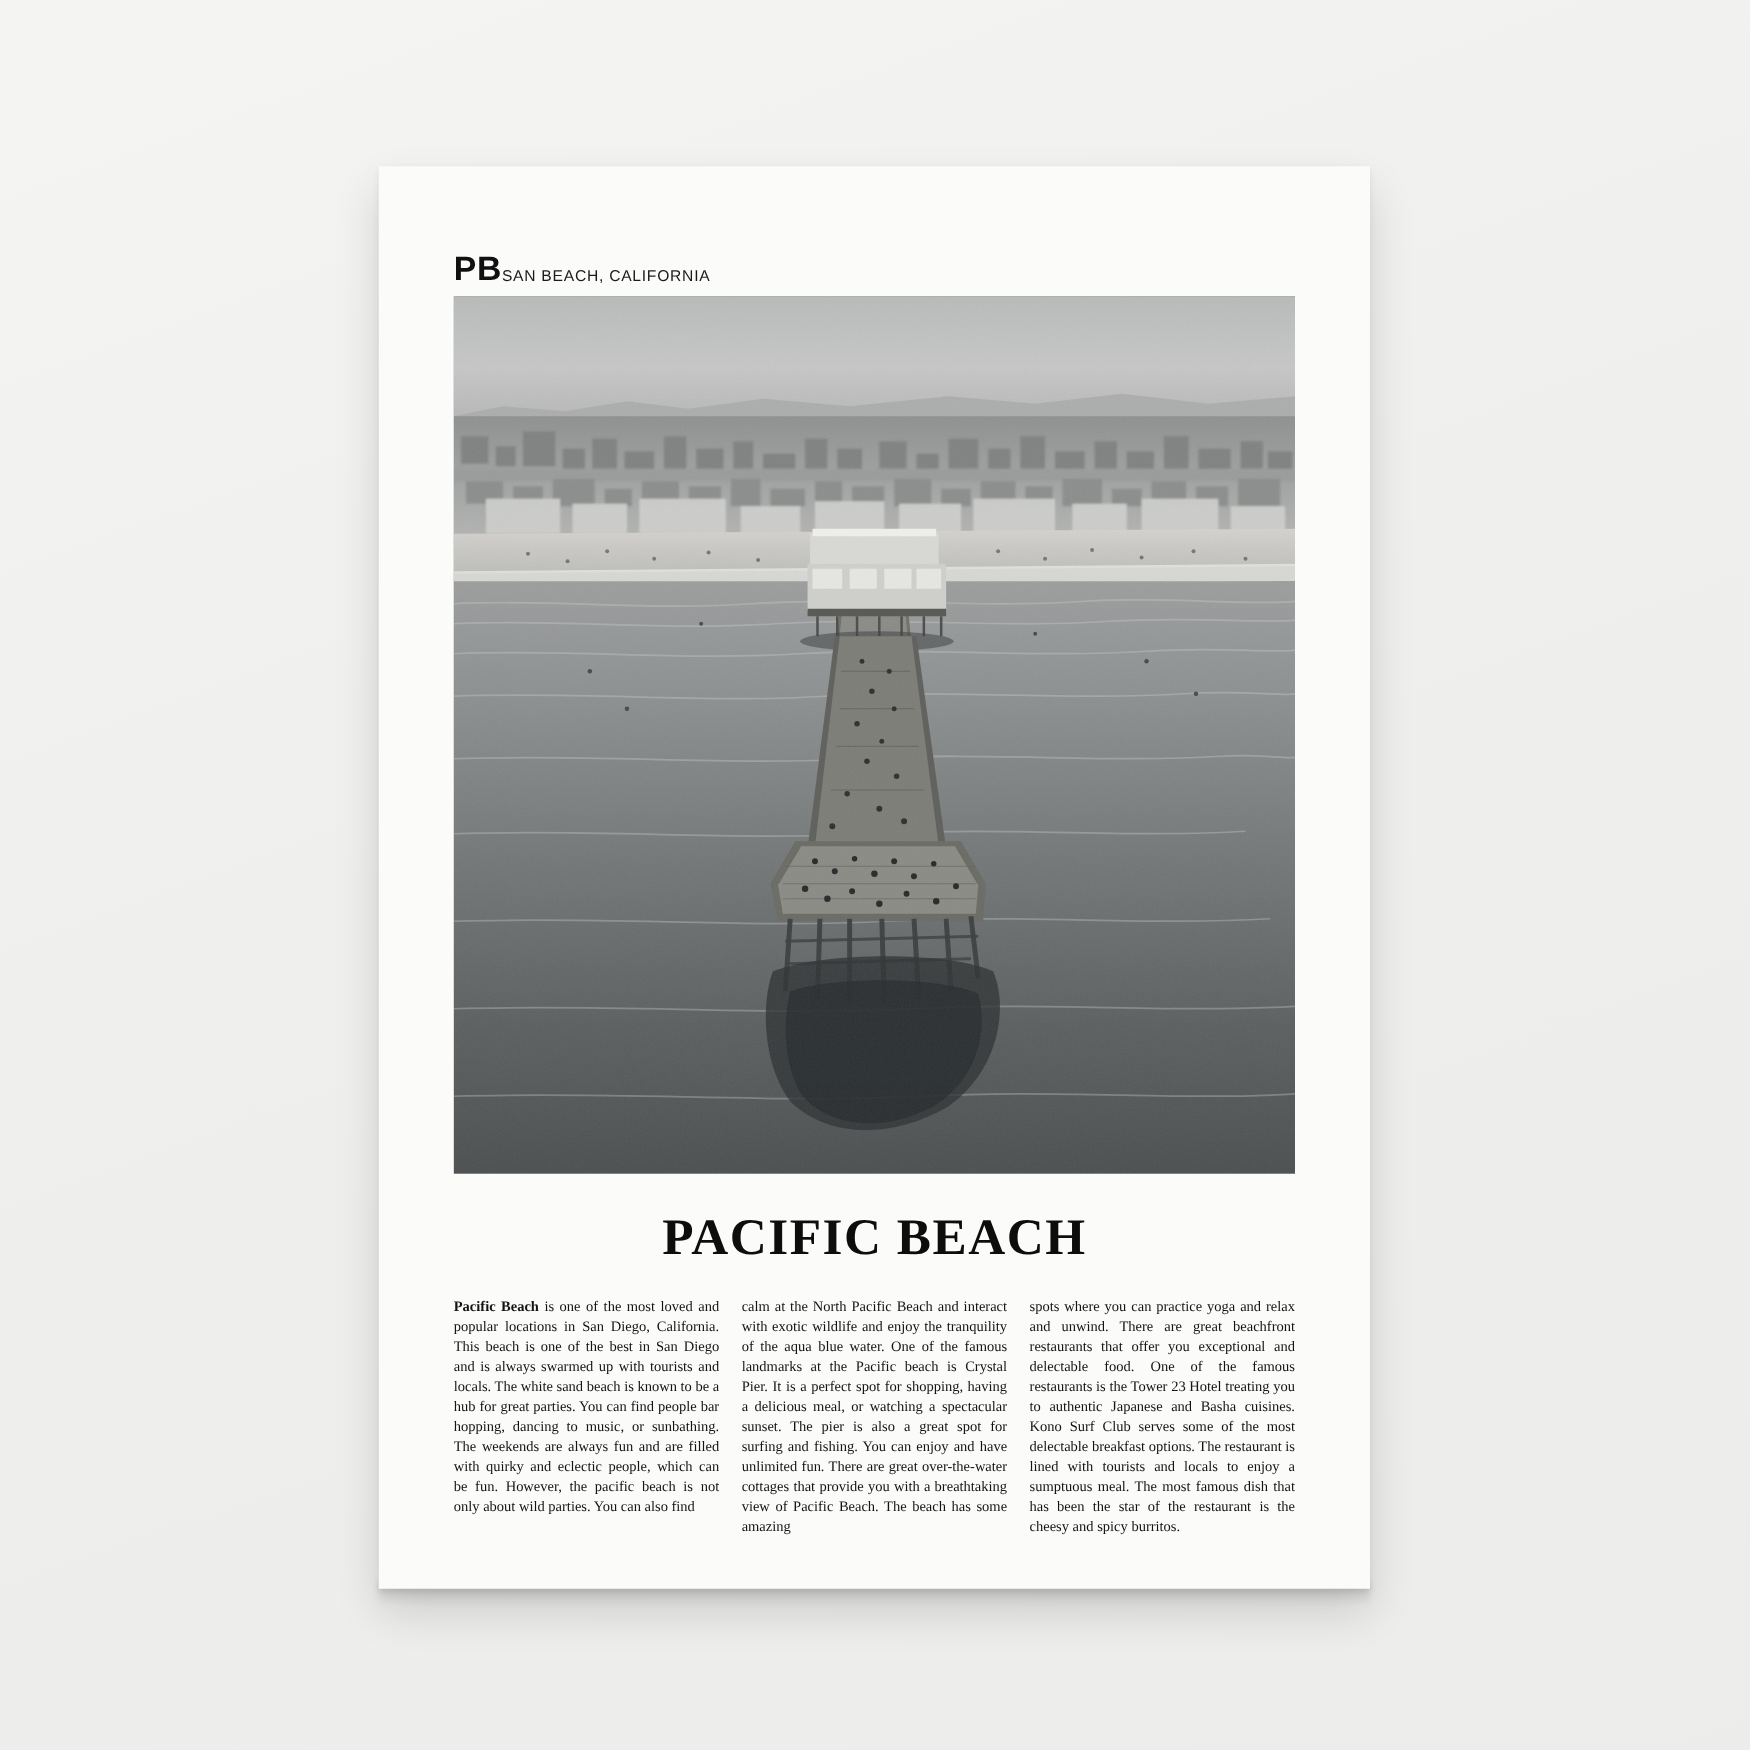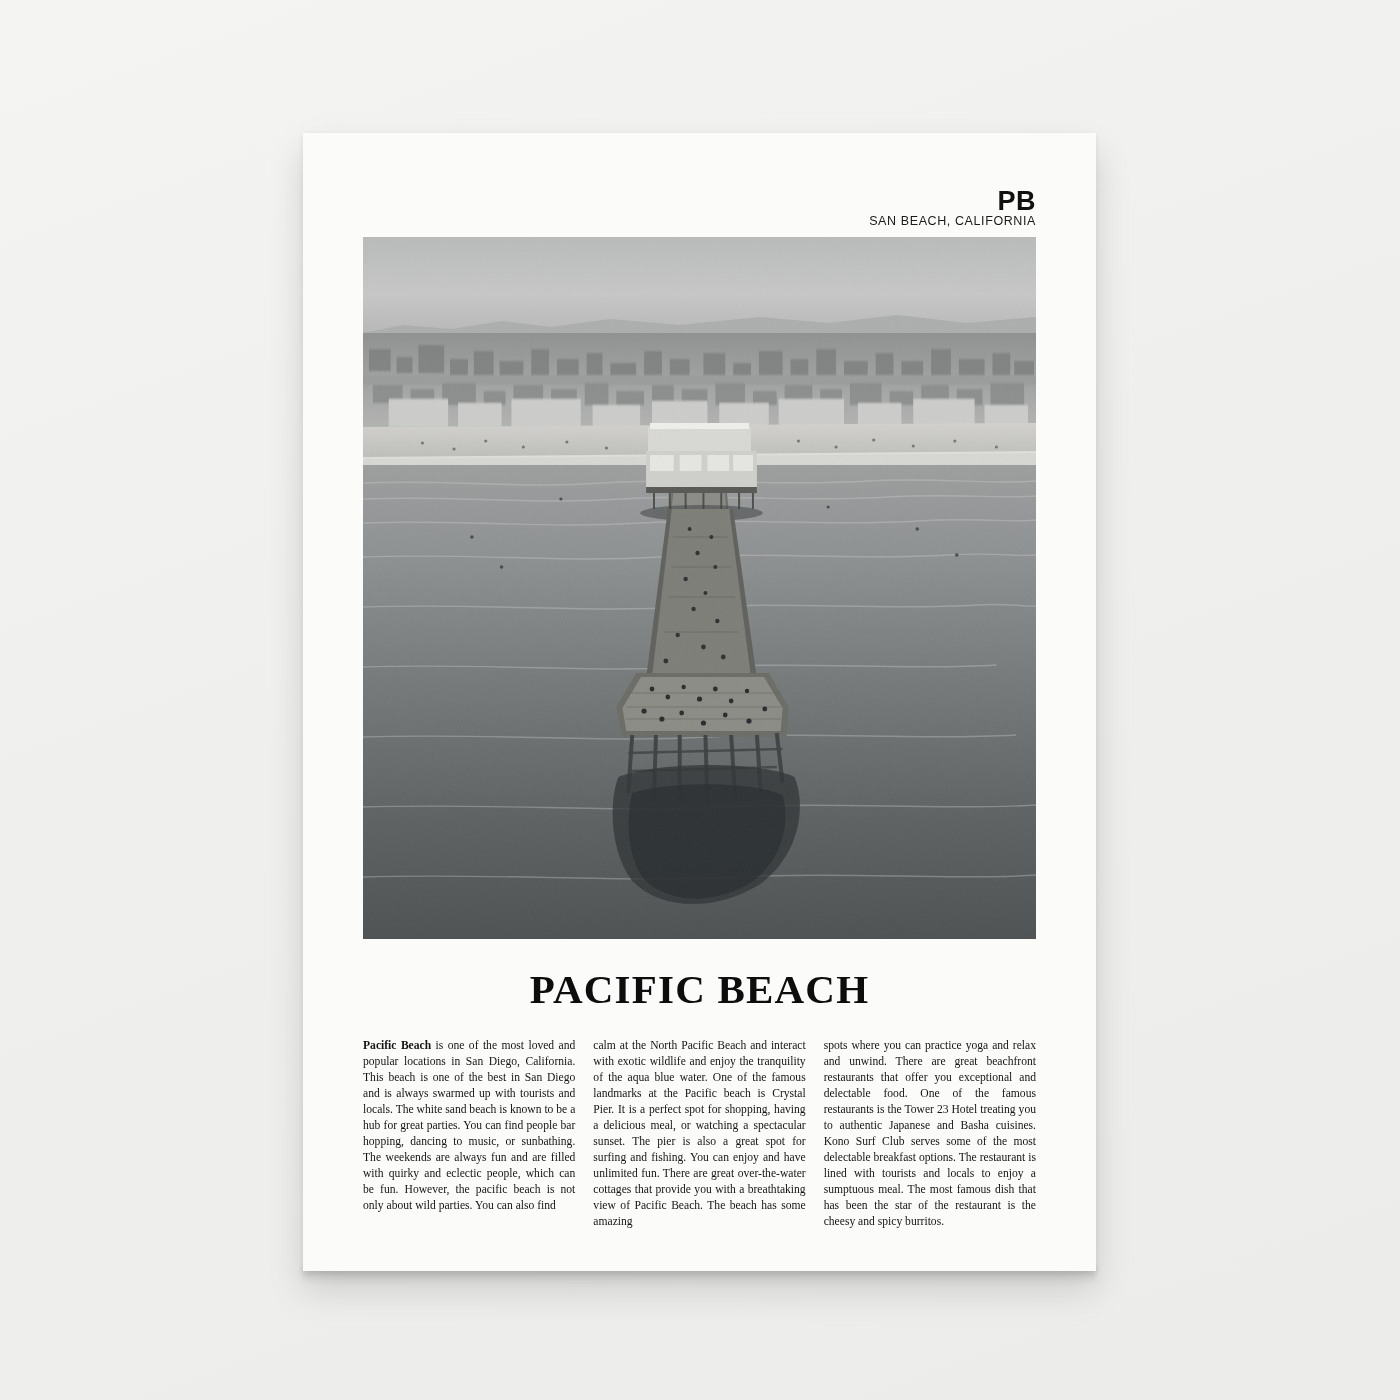--- a/index.html
+++ b/index.html
@@ -48,23 +48,22 @@
     position: absolute;
     left: 60px;
     right: 60px;
     top: 66px;
     bottom: 60px;
   }
   
   .header {
     display: flex;
     align-items: flex-end;
-    justify-content: flex-end;
+    justify-content: flex-start;
     height: 30px;
-    flex-direction: column;
   }
   .logo {
     font-family: "Liberation Sans", sans-serif;
     font-weight: 700;
     font-size: 27px;
     letter-spacing: 0.5px;
     color: #111;
     line-height: 1;
   }
   .location {

